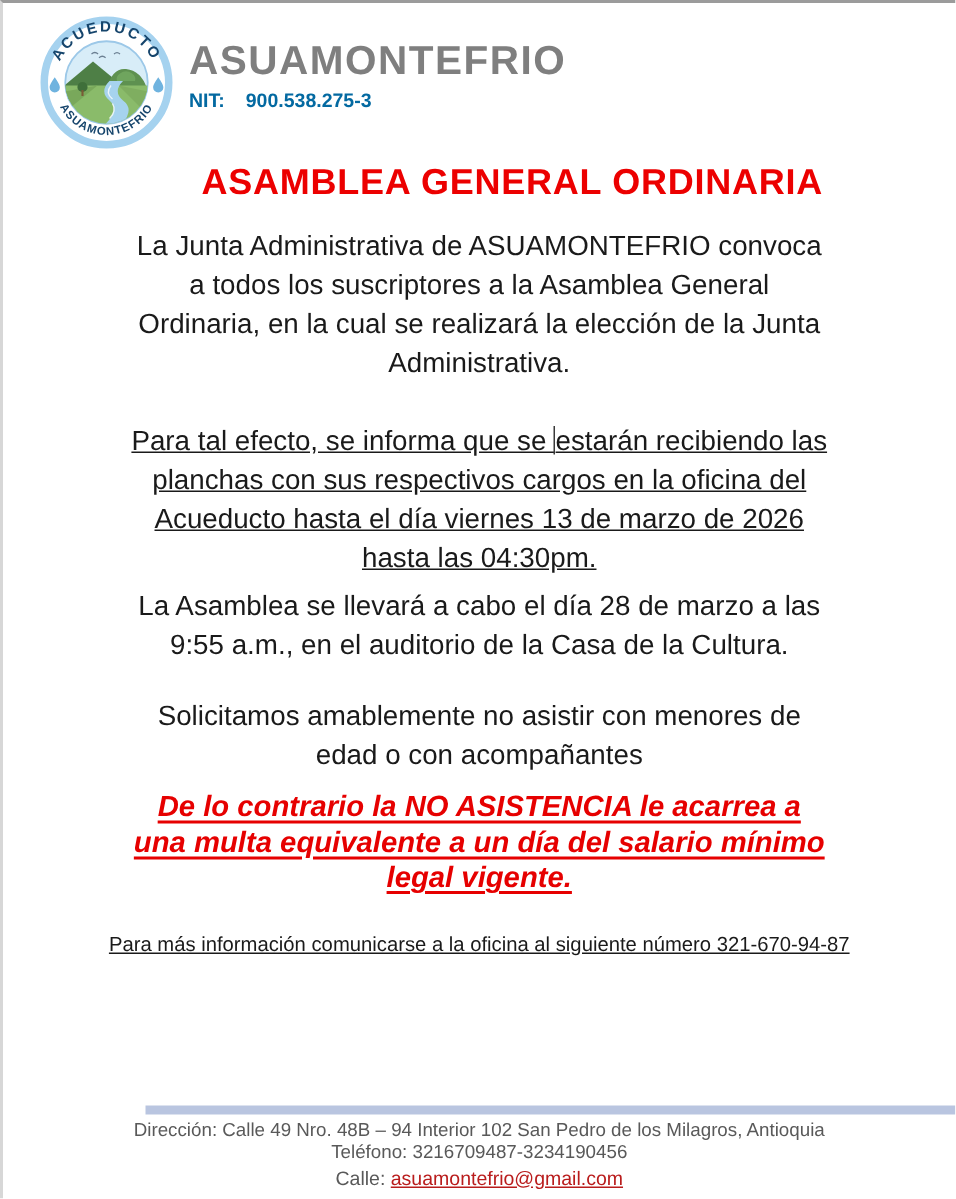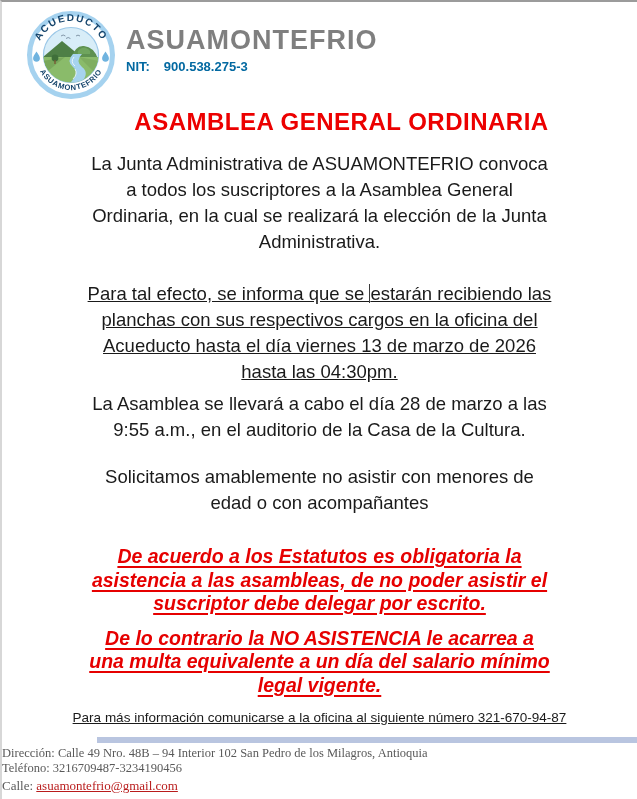--- a/index.html
+++ b/index.html
@@ -35,31 +35,30 @@
     vertical-align:-3px;
   }
   .notice{
     color:#e60000;font-weight:bold;font-style:italic;
     font-size:19.5px;line-height:23.5px;margin:0;
     text-decoration:underline;text-decoration-thickness:2px;text-underline-offset:3px;
   }
   .n1{margin-top:29px;}
   .n2{margin-top:11px;}
   .info-line{
-    margin:13px auto 0 auto;text-align:center;
+    margin:24px auto 0 auto;text-align:center;
     font-size:13.5px;color:#1a1a1a;text-decoration:underline;
   }
   .footer{position:absolute;left:0;right:0;bottom:0;}
   .footer-divider{
     margin-left:95px;height:6px;background:#b9c5e0;
   }
   .footer-text{
-    color:#595959;font-size:12.5px;line-height:15.5px;
+    text-align:center;color:#595959;font-size:12.5px;line-height:15.5px;
     padding:3px 0 6px 0;
-    font-family:Liberation Serif, serif;
   }
   .email-row{font-size:13px;margin-top:1px;}
   .email-link{color:#b91c1c;text-decoration:underline;cursor:pointer;}
 </style>
 </head>
 <body>
 
 <div class="page">
 
   <div class="header">
@@ -118,21 +117,20 @@
 
   <div class="body-col">
     <p class="para p1">La Junta Administrativa de ASUAMONTEFRIO convoca a todos los suscriptores a la Asamblea General Ordinaria, en la cual se realizará la elección de la Junta Administrativa.</p>
 
     <p class="para p2"><span>Para tal efecto, se informa que se </span><span class="caret"></span><span>estarán recibiendo las planchas con sus respectivos cargos en la oficina del Acueducto hasta el día viernes 13 de marzo de 2026 hasta las 04:30pm.</span></p>
 
     <p class="para p3">La Asamblea se llevará a cabo el día 28 de marzo a las 9:55 a.m., en el auditorio de la Casa de la Cultura.</p>
 
     <p class="para p4">Solicitamos amablemente no asistir con menores de edad o con acompañantes</p>
 
-    <p class="notice n1">De acuerdo a los Estatutos es obligatoria la asistencia a las asambleas, de no poder asistir el suscriptor debe delegar por escrito.</p>
 
     <p class="notice n2">De lo contrario la NO ASISTENCIA le acarrea a una multa equivalente a un día del salario mínimo legal vigente.</p>
   </div>
 
   <p class="info-line">Para más información comunicarse a la oficina al siguiente número 321-670-94-87</p>
 
   <div class="footer">
     <div class="footer-divider"></div>
     <div class="footer-text">
       <div>Dirección: Calle 49 Nro. 48B – 94 Interior 102 San Pedro de los Milagros, Antioquia</div>

